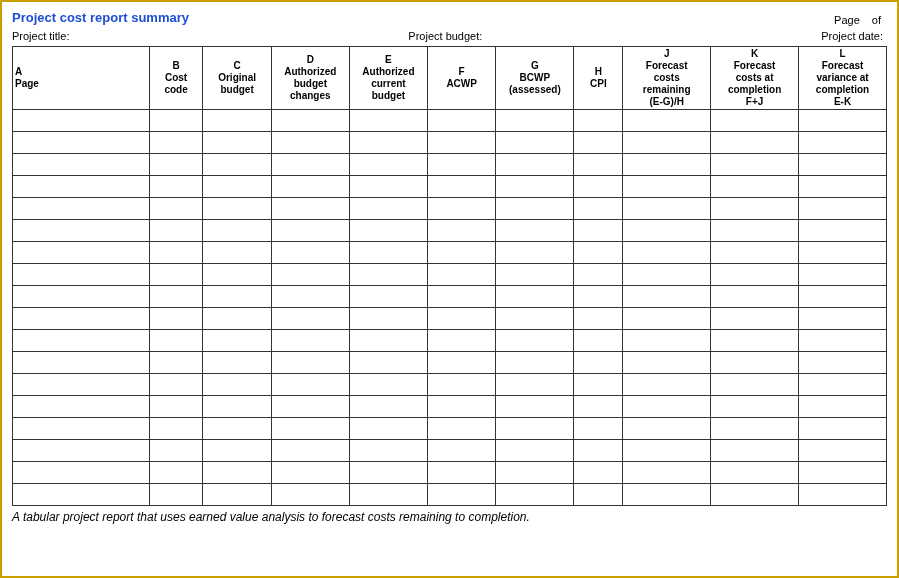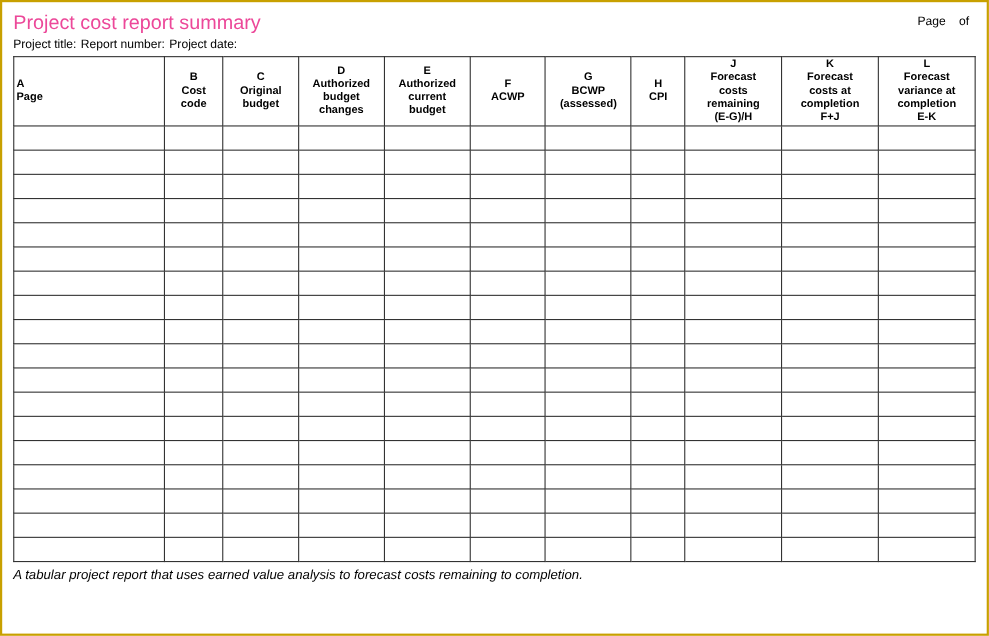--- a/index.html
+++ b/index.html
@@ -26,36 +26,37 @@
     }
 
     .title-row {
       display: flex;
       justify-content: space-between;
       align-items: flex-start;
       margin-bottom: 4px;
     }
 
     .report-title {
-      font-size: 18px;
-      font-weight: normal;
-      color: #ec4899;
+      font-size: 13px;
+      font-weight: bold;
+      color: #1d4ed8;
     }
 
     .page-info {
       font-size: 11px;
       display: flex;
       gap: 6px;
       align-items: center;
       margin-top: 4px;
       padding-left: 20px;
     }
 
     .meta-row {
       display: flex;
+      justify-content: space-between;
       font-size: 11px;
       margin-bottom: 4px;
     }
 
     .meta-item {
       display: flex;
       gap: 4px;
     }
 
     table {
@@ -122,21 +123,21 @@
         <span>of</span>
         <span></span>
       </div>
     </div>
     <div class="meta-row">
       <div class="meta-item">
         <span>Project title:</span>
         <span></span>
       </div>
       <div class="meta-item">
-        <span>Report number:</span>
+        <span>Project budget:</span>
         <span></span>
       </div>
       <div class="meta-item">
         <span>Project date:</span>
         <span></span>
       </div>
     </div>
   </div>
 
   <table>

